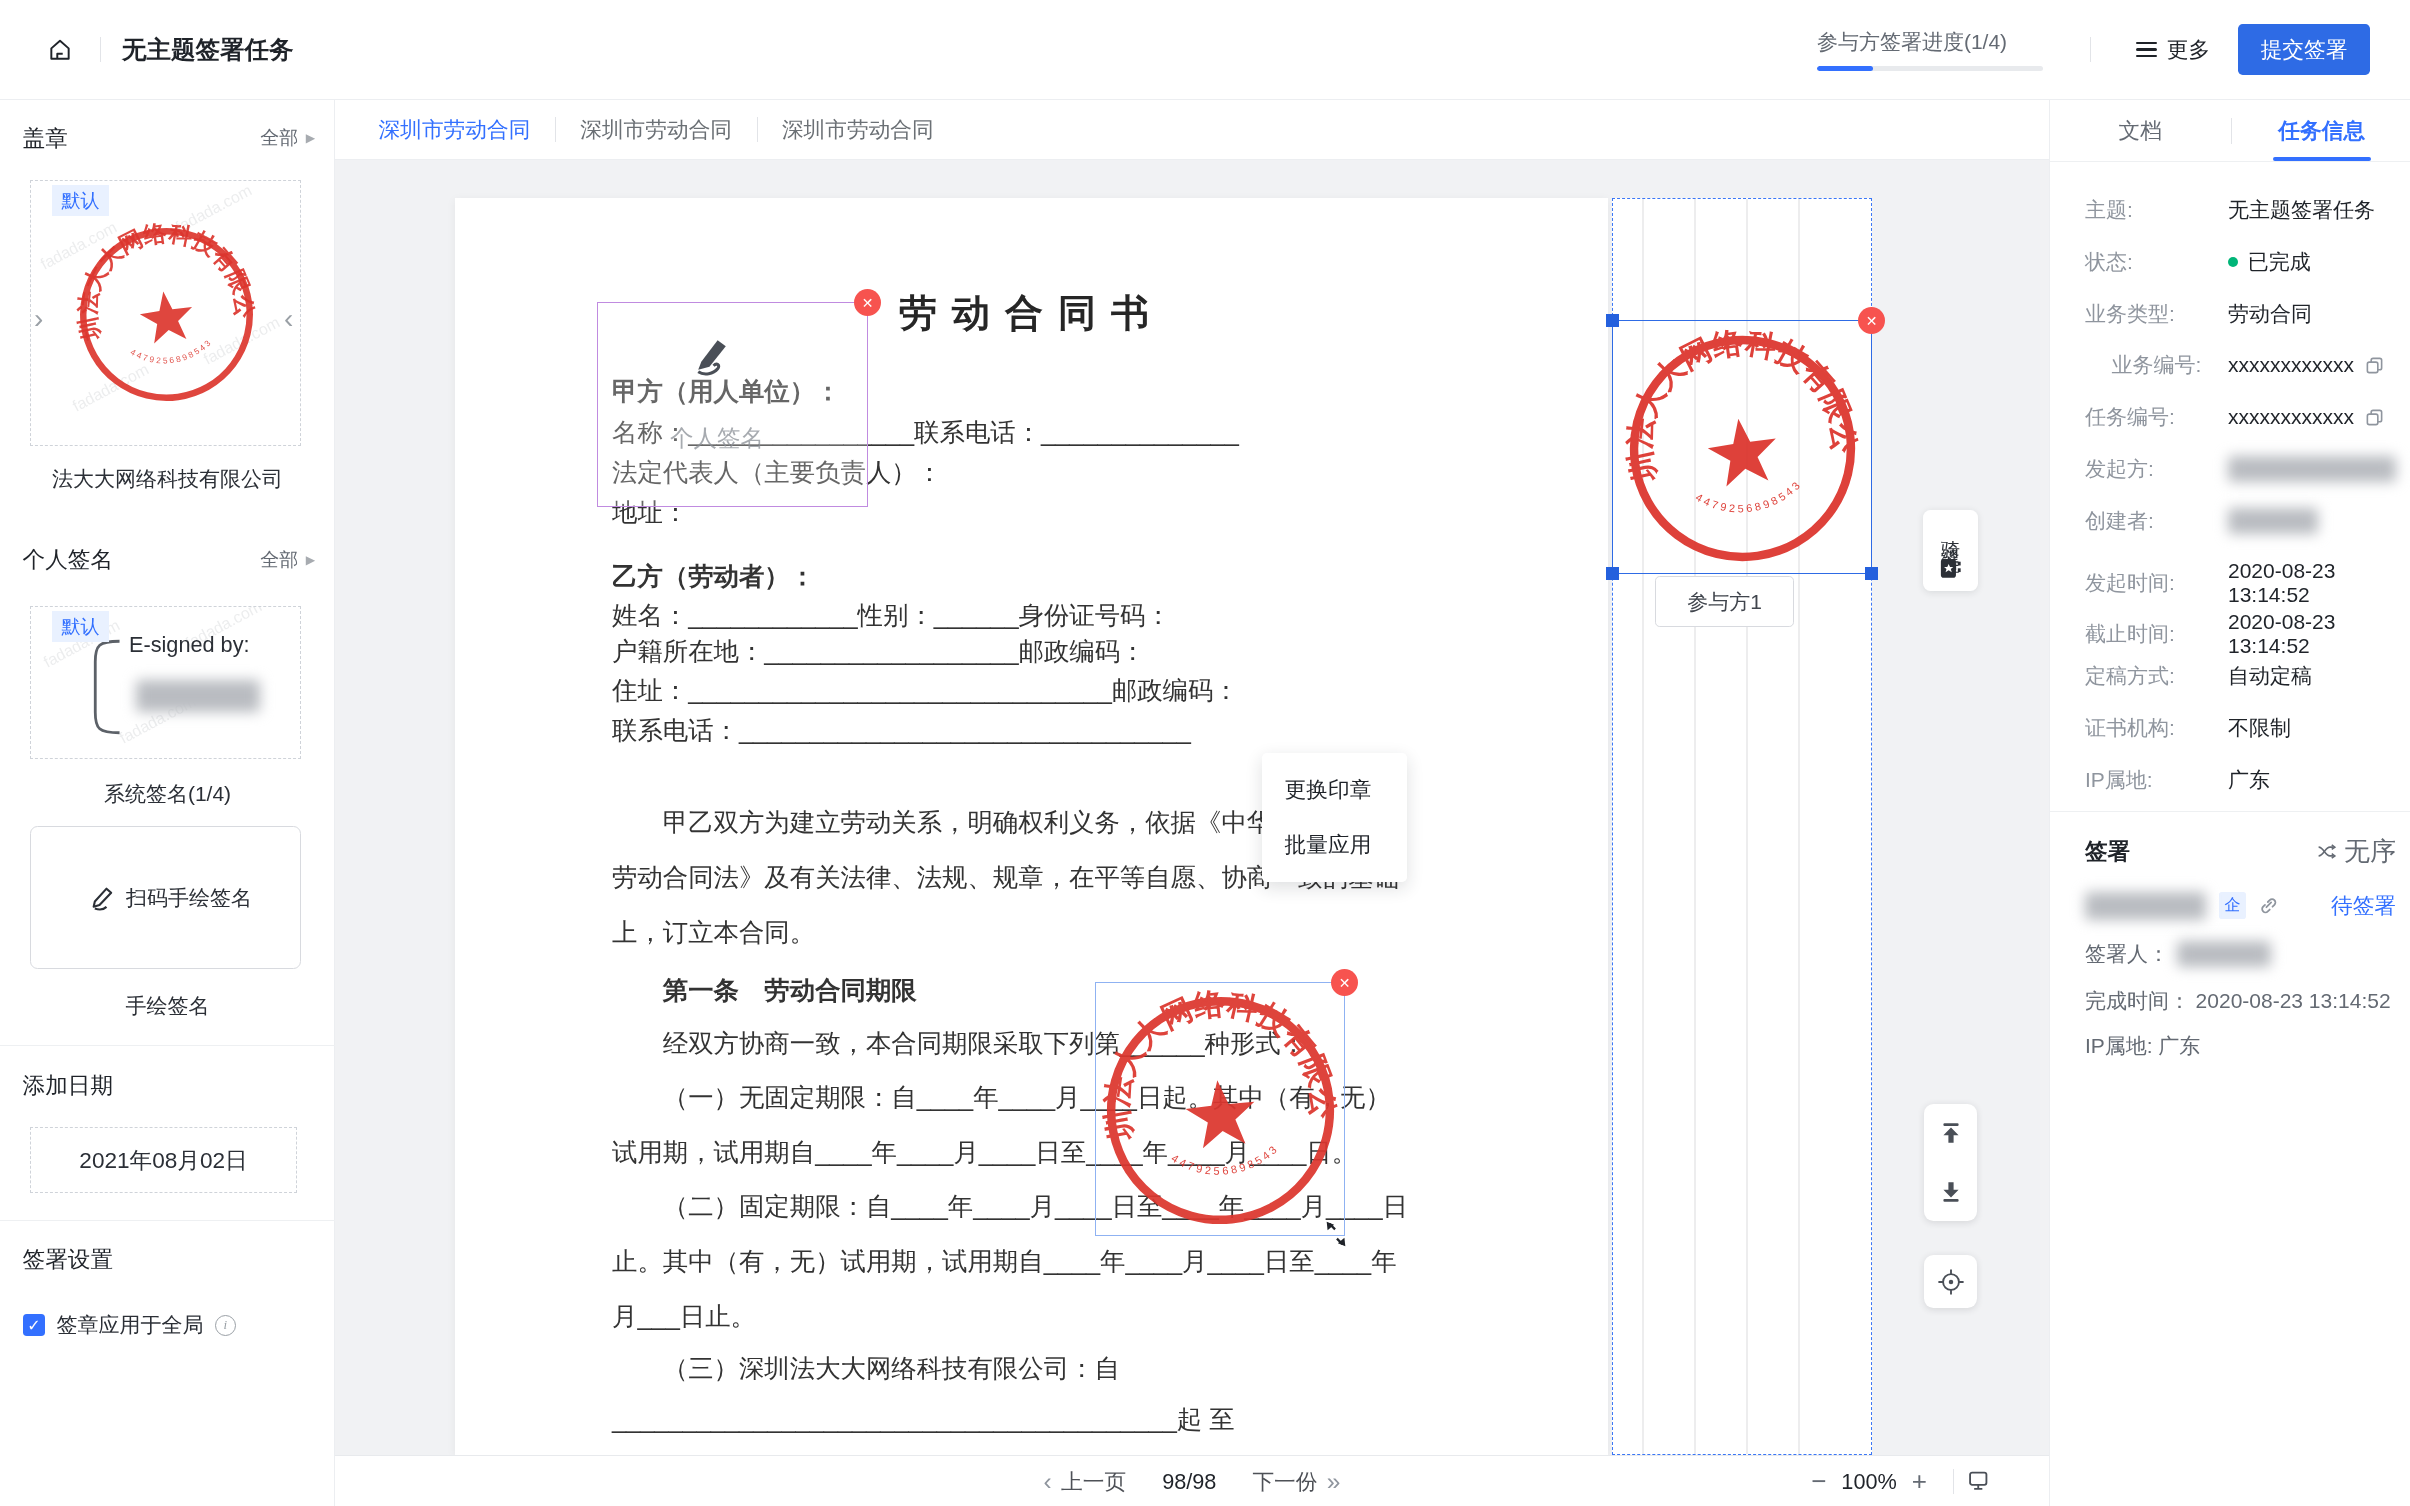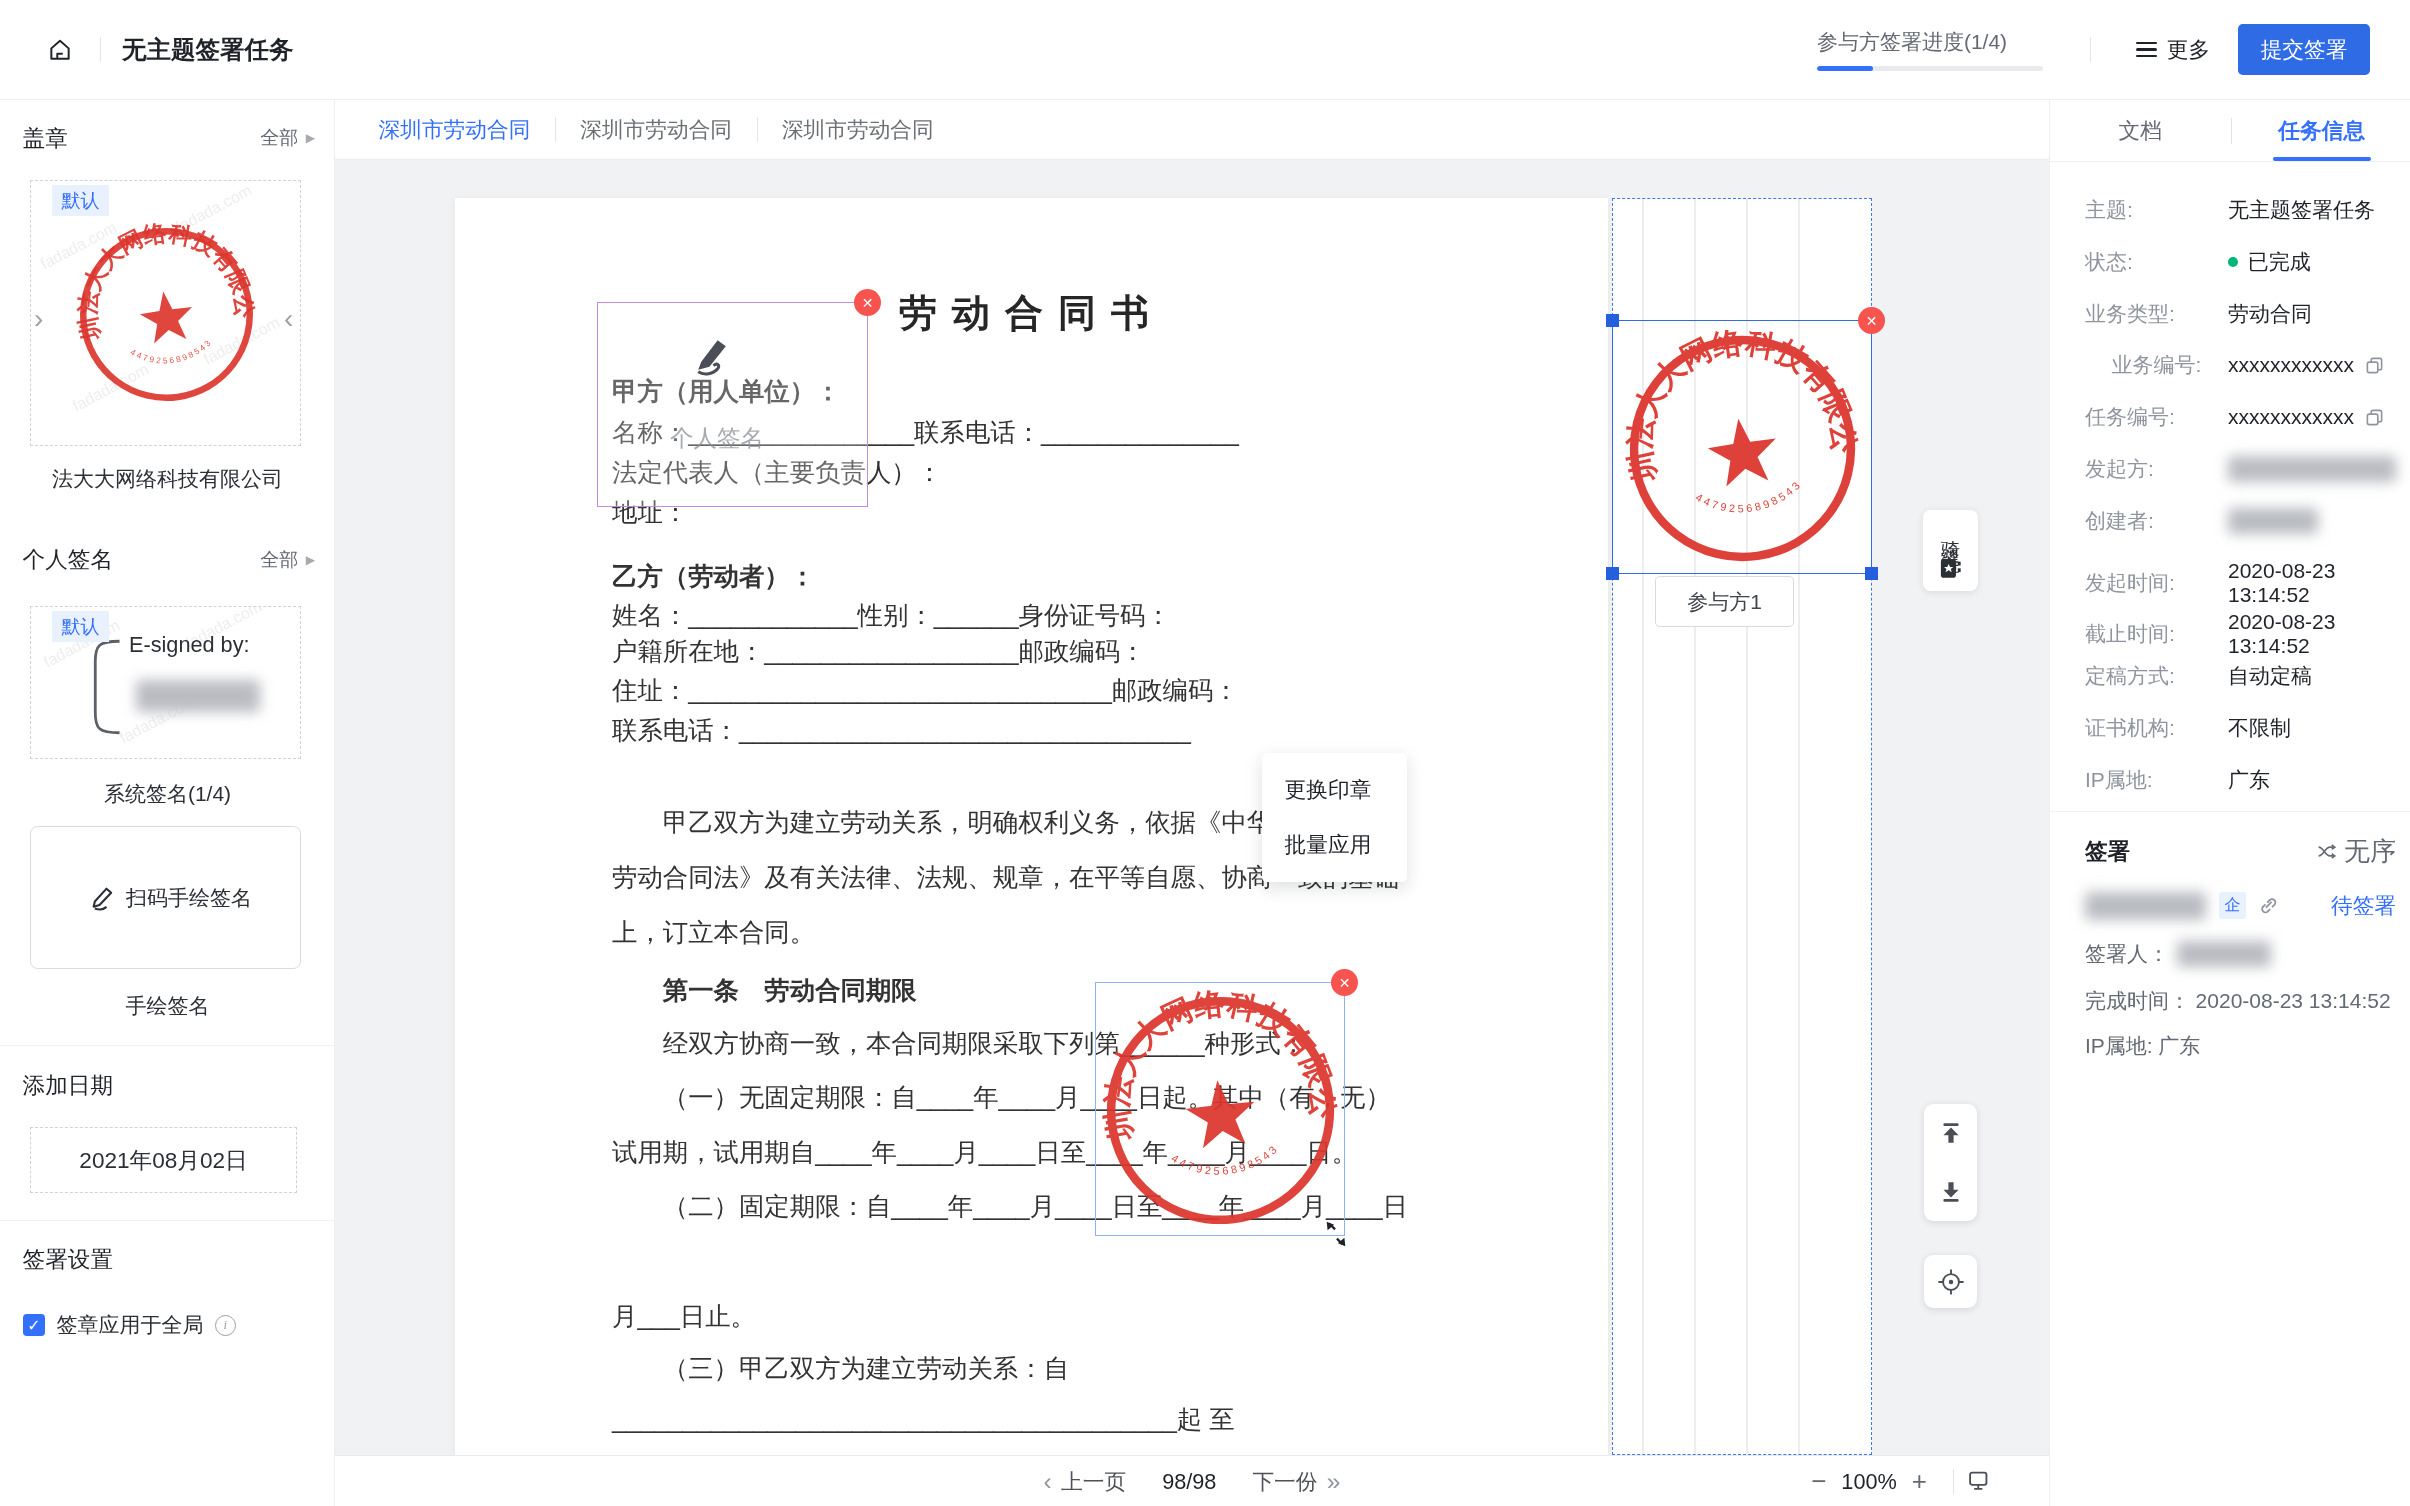--- a/index.html
+++ b/index.html
@@ -286,22 +286,23 @@
         <div class="dline" style="top:476px;">住址：______________________________邮政编码：</div>
         <div class="dline" style="top:516px;">联系电话：________________________________</div>
         <div class="dline" style="top:608px;">　　甲乙双方为建立劳动关系，明确权利义务，依据《中华人民共和国</div>
         <div class="dline" style="top:663px;">劳动合同法》及有关法律、法规、规章，在平等自愿、协商一致的基础</div>
         <div class="dline" style="top:718px;">上，订立本合同。</div>
         <div class="dline bold" style="top:776px;">　　第一条　劳动合同期限</div>
         <div class="dline" style="top:829px;">　　经双方协商一致，本合同期限采取下列第______种形式：</div>
         <div class="dline" style="top:883px;">　　（一）无固定期限：自____年____月____日起。其中（有，无）</div>
         <div class="dline" style="top:938px;">试用期，试用期自____年____月____日至____年____月____日。</div>
         <div class="dline" style="top:992px;">　　（二）固定期限：自____年____月____日至____年____月____日</div>
+        <div class="dline" style="top:1047px;">止。其中（有，无）试用期，试用期自____年____月____日至____年</div>
         <div class="dline" style="top:1102px;">月___日止。</div>
-        <div class="dline" style="top:1154px;">　　（三）甲乙双方为建立劳动关系：自</div>
+        <div class="dline" style="top:1154px;">　　（三）深圳法大大网络科技有限公司：自</div>
         <div class="dline" style="top:1205px;">________________________________________起 至</div>
 
         <div class="ph-box">
           <span style="position:absolute; left:89px; top:28px;">
             <svg width="49" height="49" viewBox="0 0 48 48">
               <path d="M14 30 L30 9 L38 15 L22 35 L11 38 Z" fill="#4a4f57"></path>
               <path d="M11 40 C17 44 26 42 30 37 C33 33 29 31 26 34" fill="none" stroke="#4a4f57" stroke-width="3"></path>
             </svg>
           </span>
           <span class="ph-label">个人签名</span>

